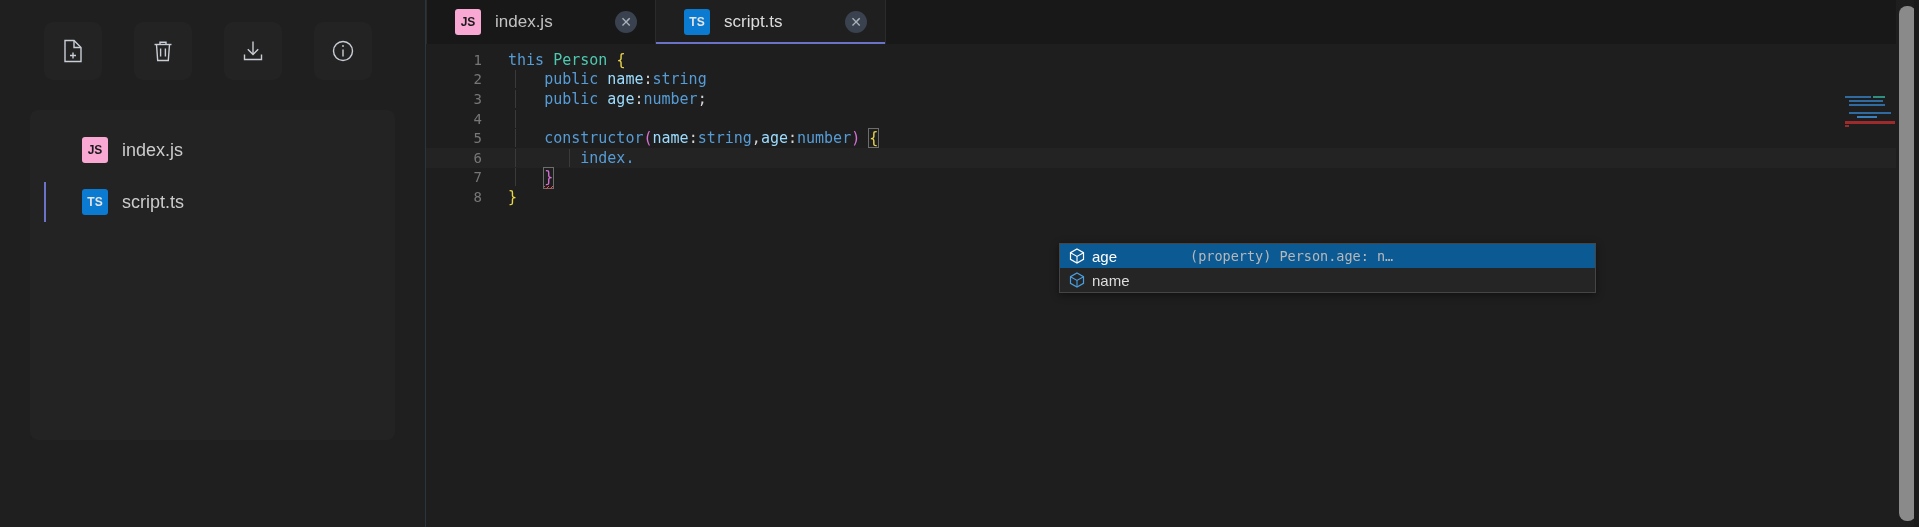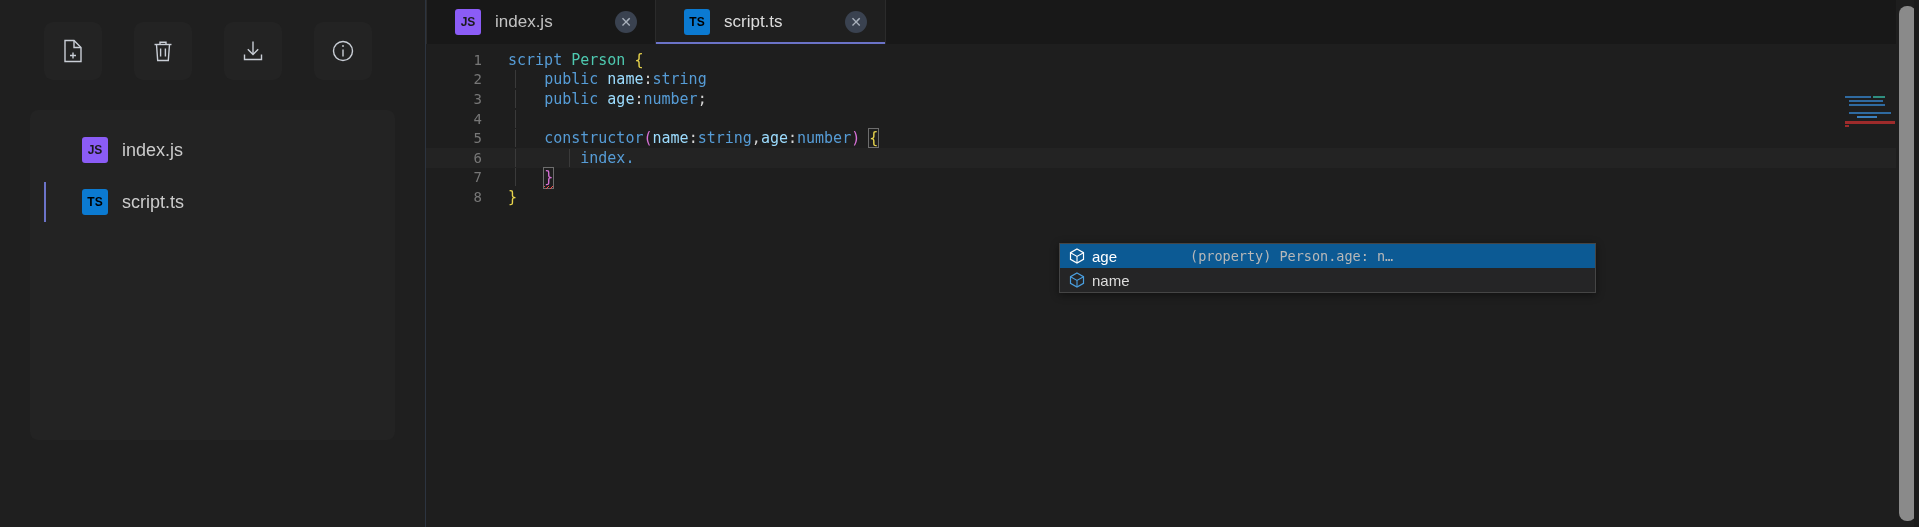--- a/index.html
+++ b/index.html
@@ -55,22 +55,22 @@
   }
   .file-row.selected .accent { display:block; }
   .badge {
     width:26px; height:26px;
     border-radius:3px;
     display:flex; align-items:center; justify-content:center;
     font-size:12px; font-weight:bold;
     font-family:"Liberation Sans", sans-serif;
     flex:0 0 26px;
   }
-  .badge.js { background:#8b5cf6; color:#1a1a1a;text-align:right; }
-  .badge.ts { background:#0b7ad1; color:#000000; }
+  .badge.js { background:#f9a8d4; color:#1a1a1a;text-align:right; }
+  .badge.ts { background:#0b7ad1; color:#e5e5e5; }
   .file-name {
     margin-left:14px;
     color:#cccccc;
     font-size:18px;
     font-family:"Liberation Sans", sans-serif;
   }
 
   
   .editor { position:relative; flex:1; height:527px; background:#1e1e1e; overflow:hidden; }
 
@@ -288,21 +288,21 @@
         <span class="tab-close">✕</span>
       </div>
 
     </div>
 
     <div class="code-area">
       <div class="code-lines">
 
         <div class="line">
           <span class="ln">1</span>
-          <span class="code"><span class="t-kw">script</span> <span class="t-cls">Person</span> <span class="t-br-y">{</span></span>
+          <span class="code"><span class="t-kw">this</span> <span class="t-cls">Person</span> <span class="t-br-y">{</span></span>
         </div>
 
         <div class="line">
           <span class="ln">2</span>
           <span class="code"><span class="guide" style="left:7px"></span>    <span class="t-kw">public</span> <span class="t-prop">name</span><span class="t-punc">:</span><span class="t-type">string</span></span>
         </div>
 
         <div class="line">
           <span class="ln">3</span>
           <span class="code"><span class="guide" style="left:7px"></span>    <span class="t-kw">public</span> <span class="t-prop">age</span><span class="t-punc">:</span><span class="t-type">number</span><span class="t-punc">;</span></span>

